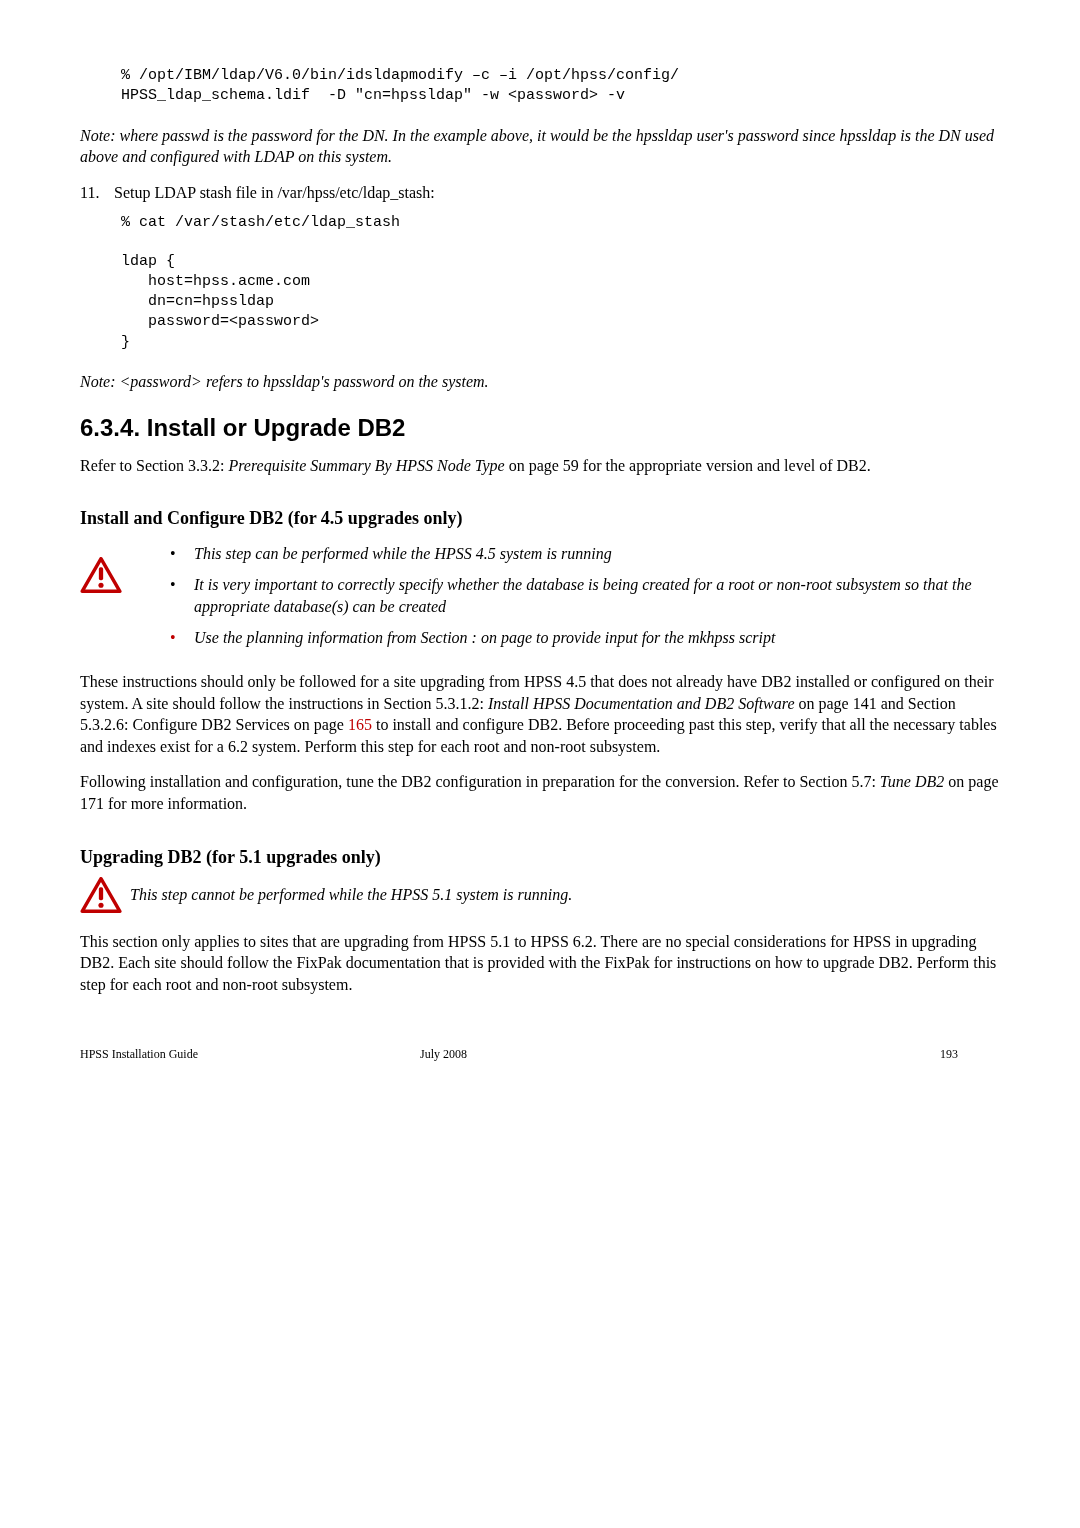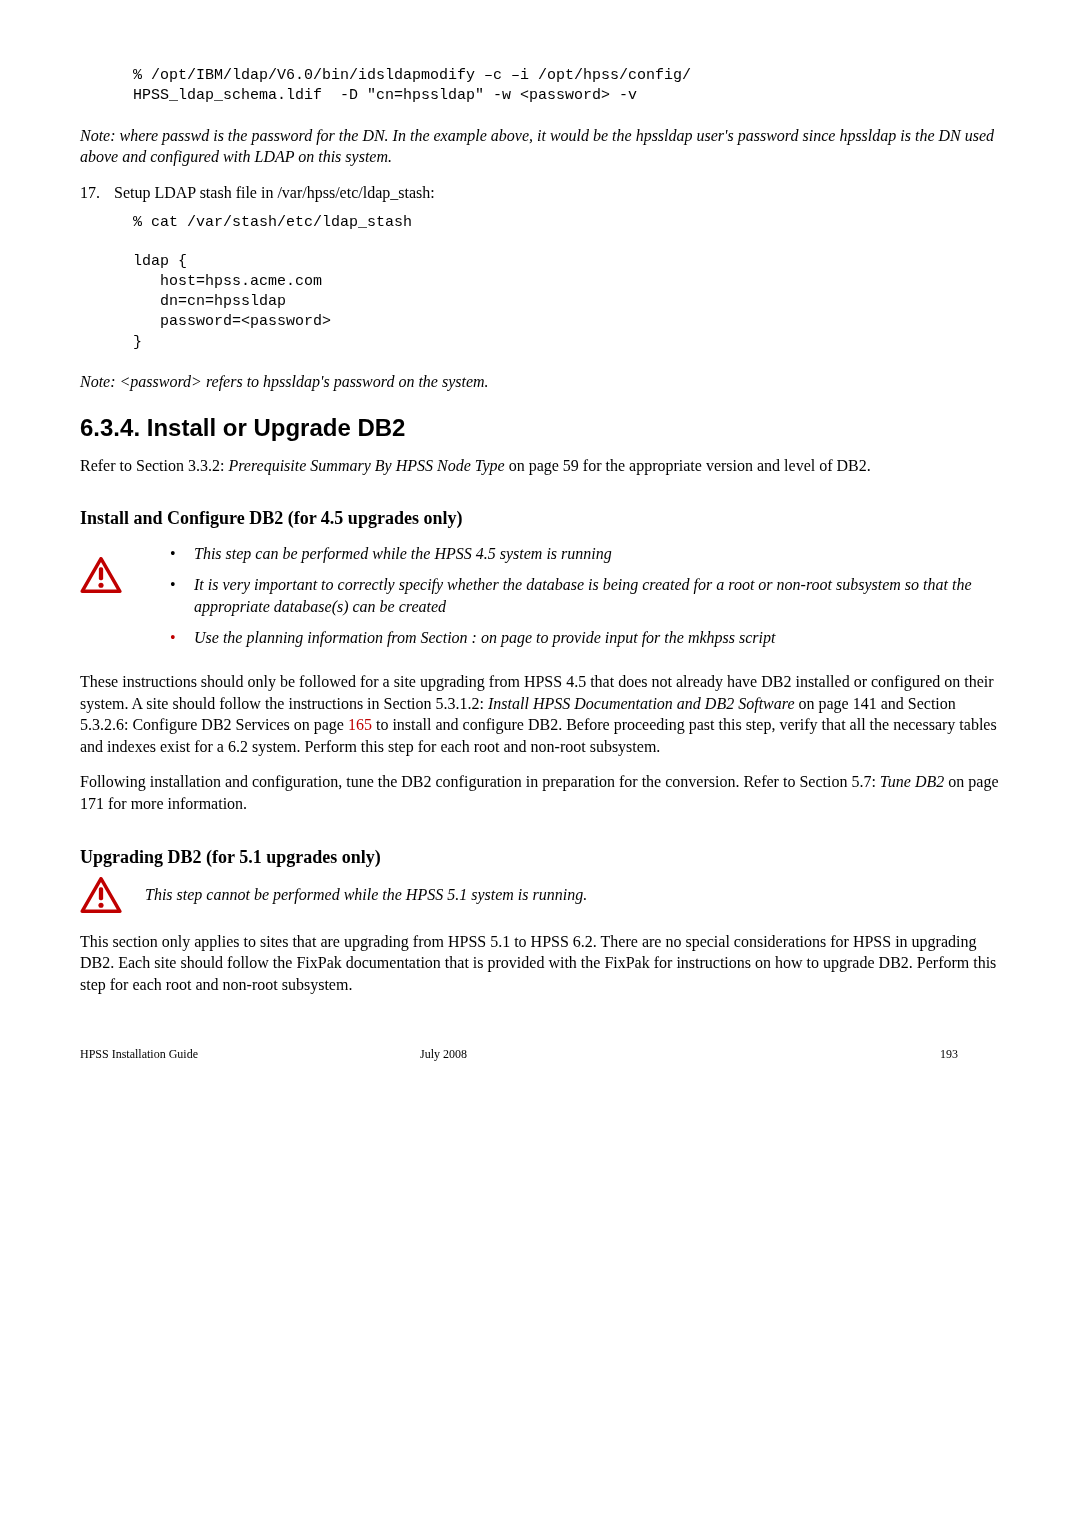--- a/index.html
+++ b/index.html
@@ -13,21 +13,21 @@
     box-sizing: border-box;
     line-height: 1.35;
   }
   .code {
     font-family: "Courier New", Courier, monospace;
     white-space: pre;
     margin: 6px 0 18px 0;
     font-size: 15px;
   }
   .italic { font-style: italic; }
-  .indent1 { margin-left: 53px; }
+  .indent1 { margin-left: 41px; }
   .num-item { display: flex; margin: 10px 0; }
   .num-item .num { width: 34px; flex-shrink: 0; }
   h2.section {
     font-family: Arial, Helvetica, sans-serif;
     font-weight: bold;
     font-size: 24px;
     margin: 20px 0 8px 0;
   }
   h3.subsection {
     font-family: Liberation Serif, serif;
@@ -55,35 +55,34 @@
     margin-top: 50px;
     font-size: 12px;
   }
   .footer .left { width: 340px; }
   .footer .mid { flex: 1; }
   .footer .right { width: 60px; text-align: left; }
   .inline-warn {
     display: flex;
     align-items: center;
     margin: 8px 0 18px 0;
-    gap: 15px;
   }
   .inline-warn .icon-col { width: 50px; flex-shrink: 0; }
   .inline-warn .text-col { flex: 1; font-style: italic; }
 </style>
 </head>
 <body>
 
 <div class="code indent1"><span>% /opt/IBM/ldap/V6.0/bin/idsldapmodify –c –i /opt/hpss/config/</span>
 <span>HPSS_ldap_schema.ldif  -D "cn=hpssldap" -w &lt;password&gt; -v</span></div>
 
 <div class="italic indent1 body-para">Note: where passwd is the password for the DN.  In the example above, it would be the hpssldap user's password since hpssldap is the DN used above and configured with LDAP on this system.</div>
 
 <div class="num-item">
-  <div class="num">17.</div>
+  <div class="num">11.</div>
   <div>Setup LDAP stash file in /var/hpss/etc/ldap_stash:</div>
 </div>
 
 <div class="code indent1"><span>% cat /var/stash/etc/ldap_stash</span></div>
 
 <div class="code indent1"><span>ldap {</span>
 <span>   host=hpss.acme.com</span>
 <span>   dn=cn=hpssldap</span>
 <span>   password=&lt;password&gt;</span>
 <span>}</span></div>

